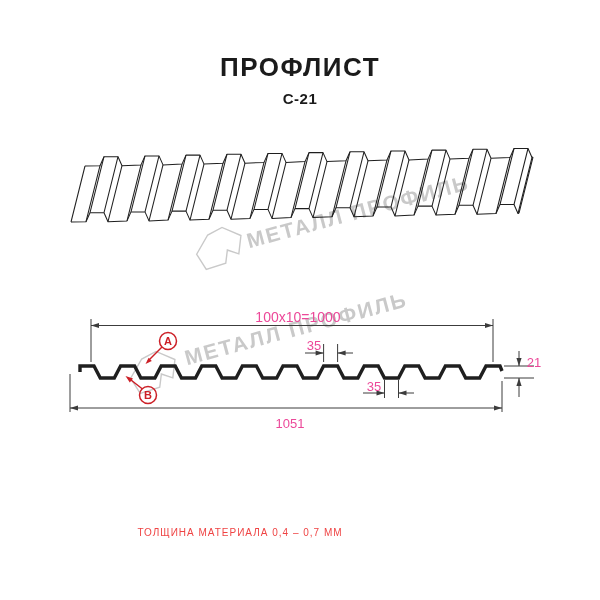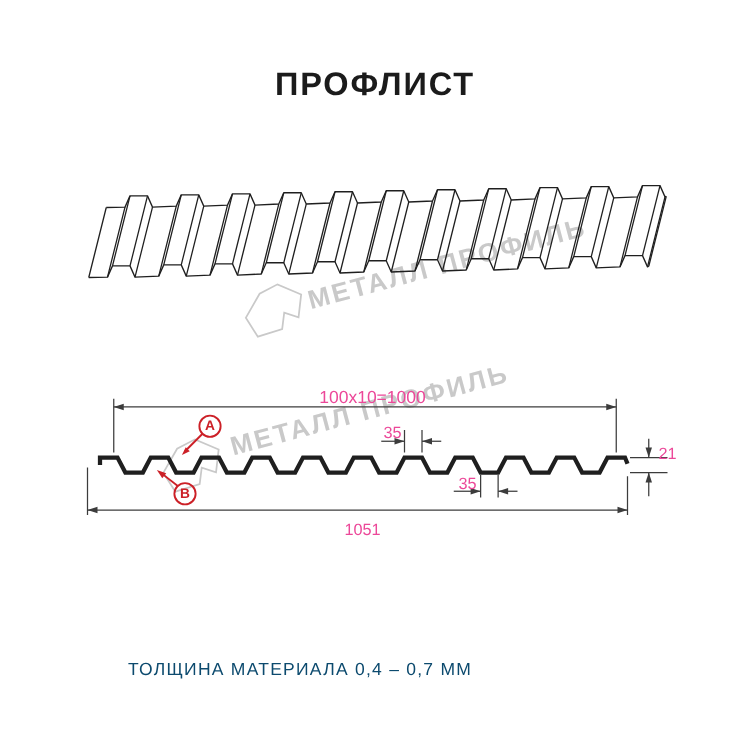--- a/index.html
+++ b/index.html
@@ -16,30 +16,31 @@
   #wm2{left:182px;top:347px;}
   .dim{color:#ec4899;font-size:13px;white-space:nowrap;}
   #dim-top{left:238px;top:309px;width:120px;text-align:center;font-size:14px;}
   #dim-overall{left:250px;top:416px;width:80px;text-align:center;}
   #dim-flat-top{left:302px;top:338px;width:24px;text-align:center;}
   #dim-flat-bottom{left:362px;top:379px;width:24px;text-align:center;}
   #dim-height{left:522px;top:355px;width:24px;text-align:center;}
   .callout-letter{width:17px;text-align:center;font-size:11px;font-weight:bold;color:#cc2027;}
   #label-a{left:159.5px;top:334.5px;}
   #label-b{left:139.5px;top:388.5px;}
-  #caption{top:527px;left:0;width:480px;text-align:center;font-size:14px;letter-spacing:1px;
-           color:#0c4a6e;}
+  #caption{top:527px;left:0;width:480px;text-align:center;font-size:10px;letter-spacing:1px;
+           color:#ef4444;}
   svg{position:absolute;left:0;top:0;}
 </style>
 </head>
 <body>
 
 <div id="page">
 
   <div class="abs" id="title">ПРОФЛИСТ</div>
+  <div class="abs" id="subtitle">С-21</div>
 
   <div class="abs wm" id="wm1">МЕТАЛЛ ПРОФИЛЬ</div>
   <div class="abs wm" id="wm2">МЕТАЛЛ ПРОФИЛЬ</div>
 
   <svg id="art" width="600" height="600" viewBox="0 0 600 600">
     <g id="g-logos">
         <path d="M2,25 L15,7 L30,1 L48,11 L44,29 L33,24 L30,37 L10,41 Z" transform="translate(194,227) rotate(-6 24 20)" stroke="#c9c9c9" stroke-width="1.4" fill="none"></path>
         <path d="M2,25 L15,7 L30,1 L48,11 L44,29 L33,24 L30,37 L10,41 Z" transform="translate(128,351) rotate(-6 24 20)" stroke="#c9c9c9" stroke-width="1.4" fill="none"></path>
       </g>
     <g id="g-3d">

